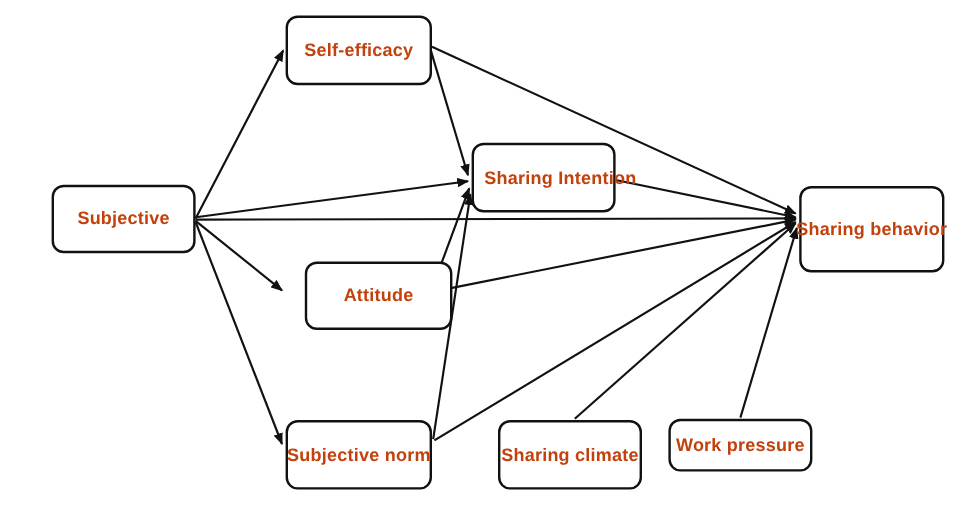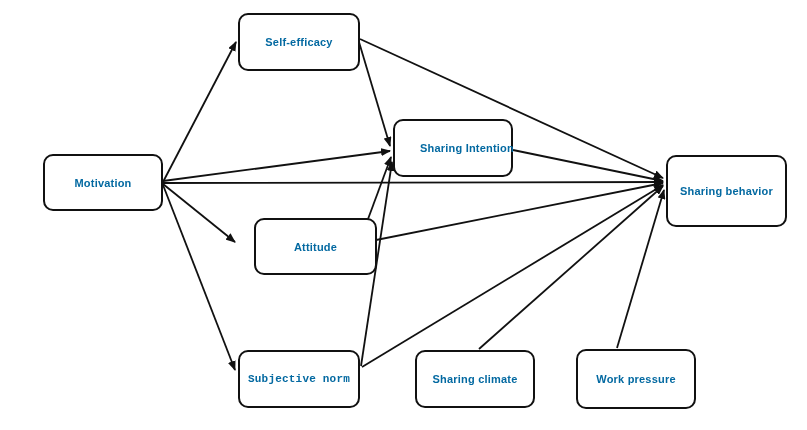--- a/index.html
+++ b/index.html
@@ -24,23 +24,23 @@
   }
   .node {
     position: absolute;
     box-sizing: border-box;
     background: #ffffff;
     border: 2.4px solid #111111;
     border-radius: 10px;
     display: flex;
     align-items: center;
     justify-content: center;
-    font-size: 11px;
+    font-size: 15px;
     font-weight: bold;
-    color: #0369a1;
+    color: #c2410c;
     letter-spacing: 0.2px;
     white-space: nowrap;
     text-align: center;
   }
 </style>
 </head>
 <body>
 
 <div id="stage" style="background: rgb(255, 255, 255);">
   <svg id="edge-layer" viewBox="0 0 807 430" width="807" height="430" xmlns="http://www.w3.org/2000/svg">
@@ -61,37 +61,37 @@
         <line x1="361" y1="238" x2="391" y2="157" stroke="#111111" stroke-width="1.8" marker-end="url(#arrowhead)"></line>
         <line x1="361" y1="243" x2="663" y2="183" stroke="#111111" stroke-width="1.8" marker-end="url(#arrowhead)"></line>
         <line x1="361" y1="366" x2="392" y2="162" stroke="#111111" stroke-width="1.8" marker-end="url(#arrowhead)"></line>
         <line x1="362" y1="367" x2="663" y2="185" stroke="#111111" stroke-width="1.8" marker-end="url(#arrowhead)"></line>
         <line x1="479" y1="349" x2="663" y2="186" stroke="#111111" stroke-width="1.8" marker-end="url(#arrowhead)"></line>
         <line x1="617" y1="348" x2="664" y2="190" stroke="#111111" stroke-width="1.8" marker-end="url(#arrowhead)"></line>
       </g>
   </svg>
   <div id="node-layer">
       <div class="node" style="left: 43px; top: 154px; width: 120px; height: 57px; background: rgb(255, 255, 255); border-color: rgb(17, 17, 17);">
-        <span>Motivation</span>
+        <span>Subjective</span>
       </div>
       <div class="node" style="left: 238px; top: 13px; width: 122px; height: 58px; background: rgb(255, 255, 255); border-color: rgb(17, 17, 17);">
         <span>Self-efficacy</span>
       </div>
       <div class="node" style="left: 393px; top: 119px; width: 120px; height: 58px; background: rgb(255, 255, 255); border-color: rgb(17, 17, 17); padding-left: 28px;">
         <span>Sharing Intention</span>
       </div>
       <div class="node" style="left: 254px; top: 218px; width: 123px; height: 57px; background: rgb(255, 255, 255); border-color: rgb(17, 17, 17);">
         <span>Attitude</span>
       </div>
-      <div class="node" style="left: 238px; top: 350px; width: 122px; height: 58px; background: rgb(255, 255, 255); border-color: rgb(17, 17, 17); font-family: Liberation Mono, monospace;">
+      <div class="node" style="left: 238px; top: 350px; width: 122px; height: 58px; background: rgb(255, 255, 255); border-color: rgb(17, 17, 17);">
         <span>Subjective norm</span>
       </div>
       <div class="node" style="left: 415px; top: 350px; width: 120px; height: 58px; background: rgb(255, 255, 255); border-color: rgb(17, 17, 17);">
         <span>Sharing climate</span>
       </div>
-      <div class="node" style="left: 557px; top: 349px; width: 120px; height: 60px; background: rgb(255, 255, 255); border-color: rgb(17, 17, 17); margin-left: 19px;">
+      <div class="node" style="left: 557px; top: 349px; width: 120px; height: 44px; background: rgb(255, 255, 255); border-color: rgb(17, 17, 17);">
         <span>Work pressure</span>
       </div>
       <div class="node" style="left: 666px; top: 155px; width: 121px; height: 72px; background: rgb(255, 255, 255); border-color: rgb(17, 17, 17);">
         <span>Sharing behavior</span>
       </div>
     </div>
 </div>
 
 </body></html>

